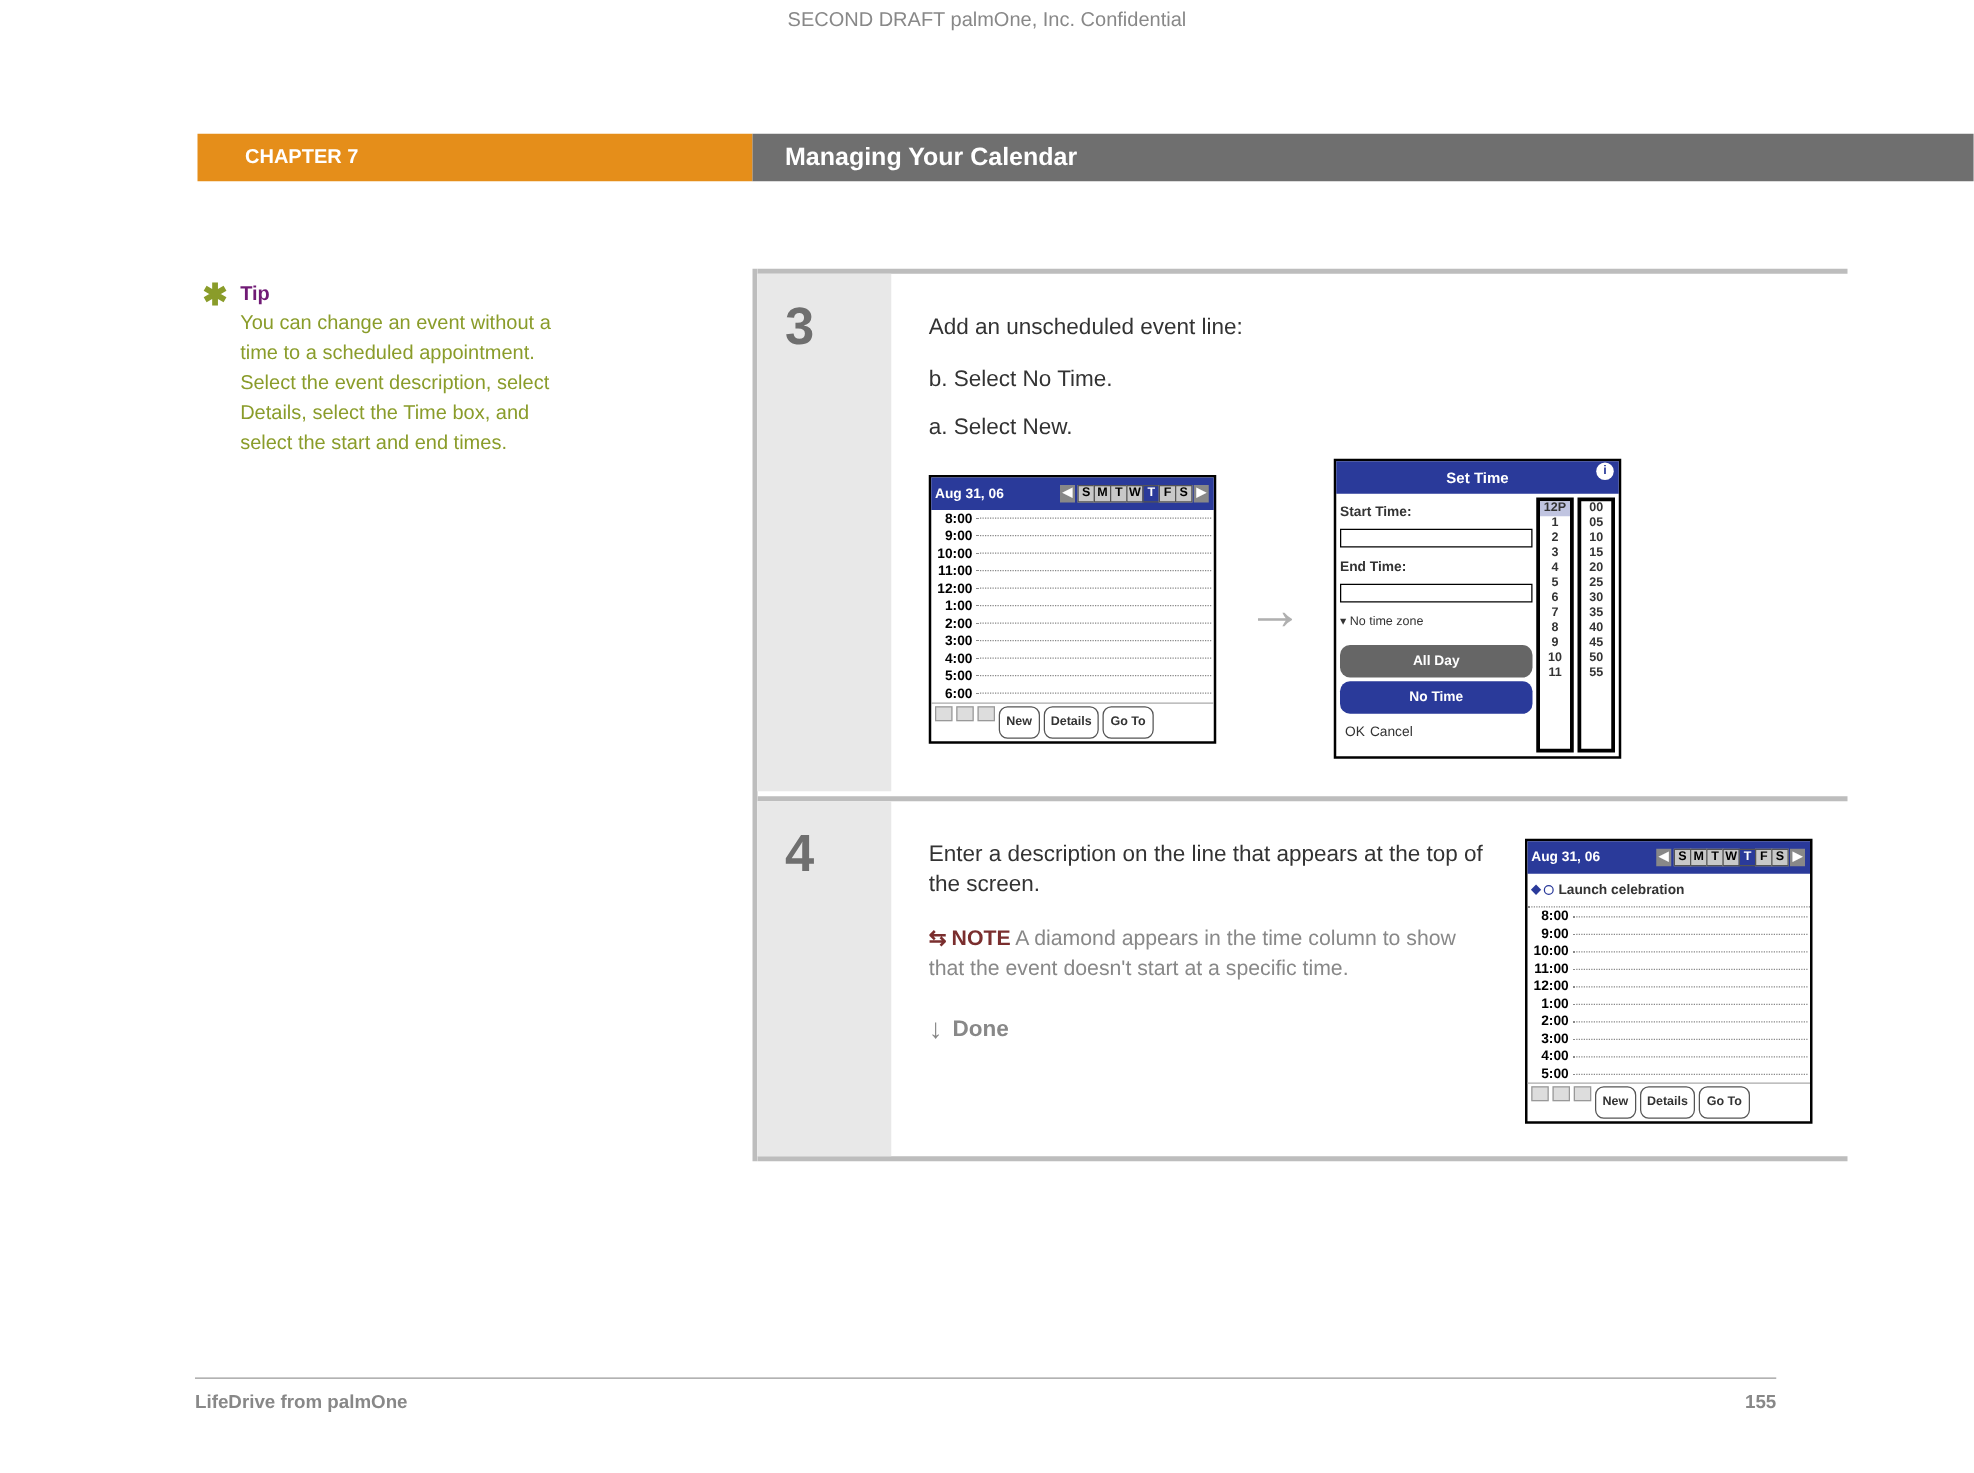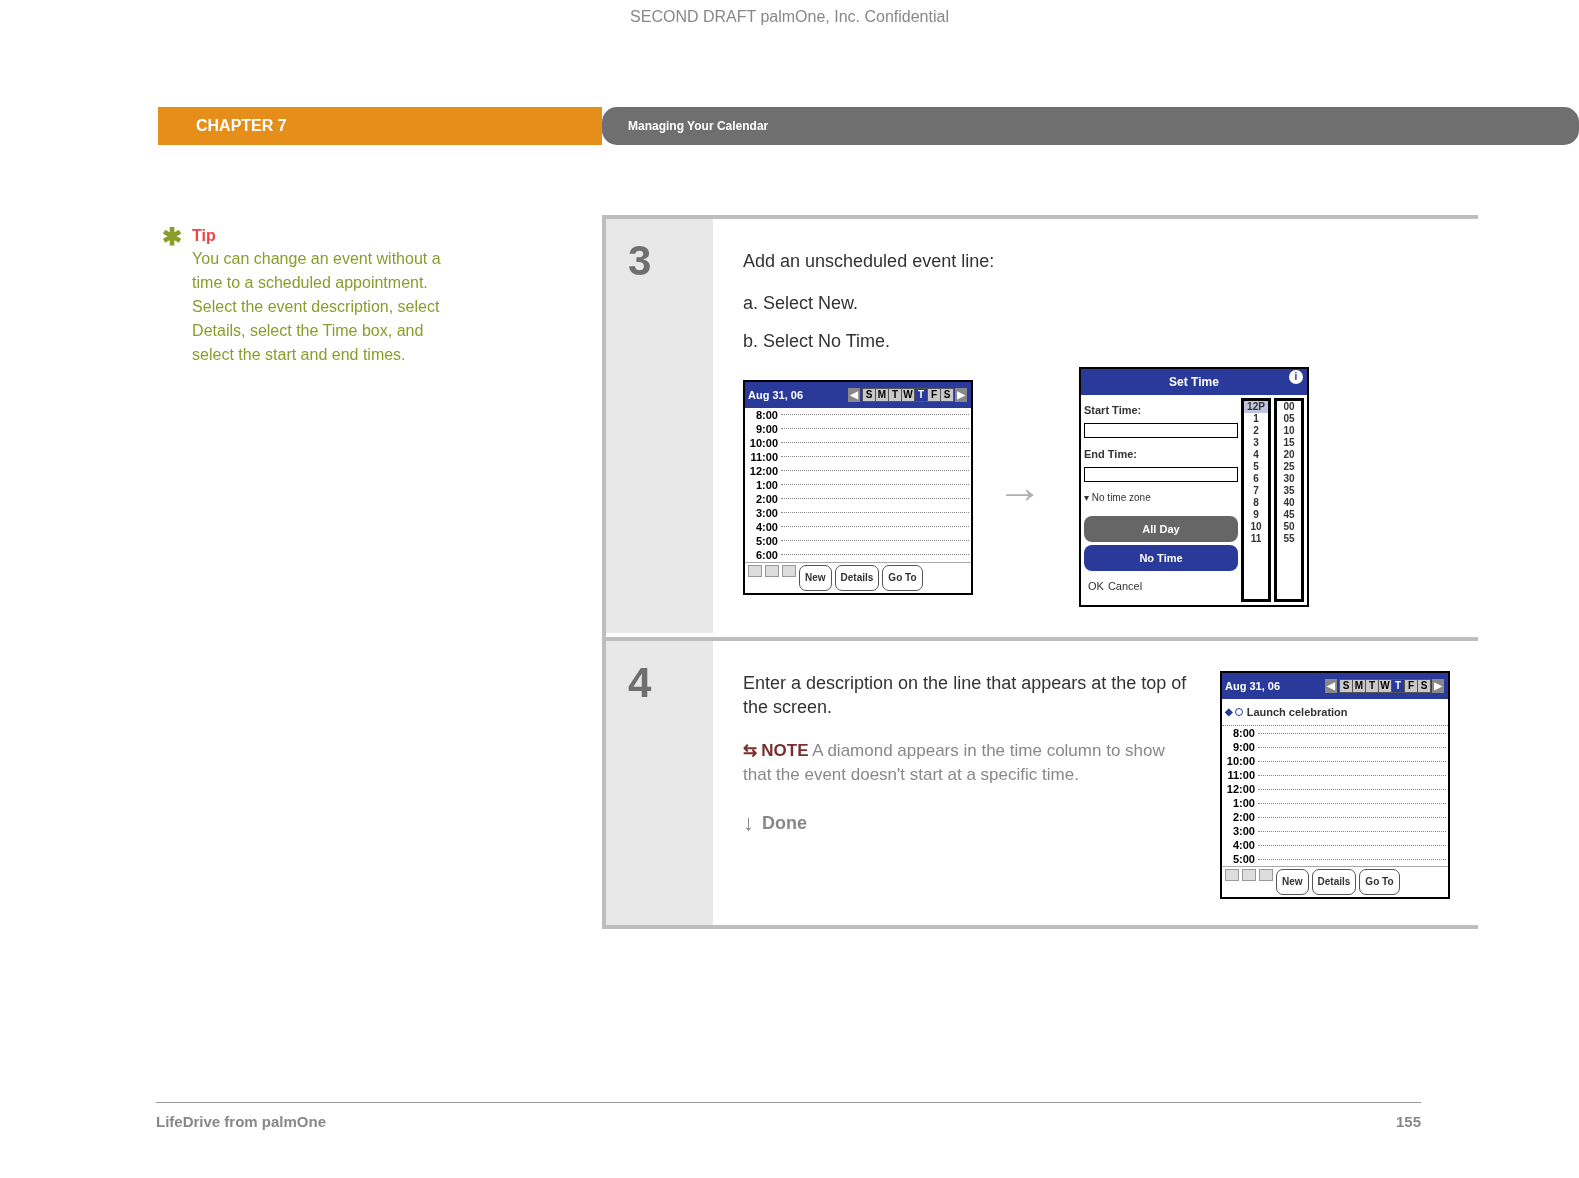--- a/index.html
+++ b/index.html
@@ -5,27 +5,27 @@
   * { box-sizing: border-box; margin: 0; padding: 0; }
   html, body { width: 1579px; height: 1178px; font-family: Arial, Helvetica, sans-serif; background: #fff; color: #333; }
 
   .page { position: relative; width: 1579px; height: 1178px; padding: 0 0 40px 0; }
 
   .confidential { position: absolute; top: 8px; left: 0; right: 0; text-align: center; font-size: 16px; color: #888; }
 
   .header { position: absolute; top: 107px; left: 0; right: 0; height: 38px; display: flex; }
   .header .left-gap { width: 158px; }
   .header .chapter { width: 444px; background: #e58e1a; color: #fff; font-size: 16px; font-weight: bold; display: flex; align-items: center; padding-left: 38px; }
-  .header .title { flex: 1; background: #6f6f6f; color: #fff; font-size: 12px; font-weight: bold; display: flex; align-items: center; padding-left: 26px; border-radius: 15px; }
+  .header .title { flex: 1; background: #6f6f6f; color: #fff; font-size: 20px; font-weight: bold; display: flex; align-items: center; padding-left: 26px; }
 
   .sidebar { position: absolute; top: 227px; left: 162px; width: 300px; }
   .tip-wrap { display: flex; }
   .tip-asterisk { color: #8a9c2a; font-size: 24px; font-weight: bold; line-height: 20px; margin-right: 10px; }
   .tip-content { }
-  .tip-heading { font-size: 16px; font-weight: bold; color: #ef4444; margin-bottom: 2px; }
+  .tip-heading { font-size: 16px; font-weight: bold; color: #701a75; margin-bottom: 2px; }
   .tip-text { font-size: 16px; color: #8a9c2a; line-height: 24px; }
 
   .steps-wrap { position: absolute; top: 215px; left: 602px; width: 876px; border: 4px solid #bdbdbd; border-top: none; border-right: none; border-bottom: none; }
 
   .step { display: flex; background: #fff; border-top: 4px solid #bdbdbd; }
   .step:first-child { border-top: 4px solid #bdbdbd; }
   .step + .step { margin-top: 4px; }
   .step-num-col { width: 107px; background: #e8e8e8; font-size: 42px; font-weight: bold; color: #6f6f6f; padding: 18px 0 0 22px; }
   .step-body { flex: 1; padding: 30px 28px 26px 30px; font-size: 18px; color: #333; line-height: 24px; }
 
@@ -58,21 +58,21 @@
   .palm .timerow .time { width: 34px; text-align: right; padding-right: 3px; }
   .palm .timerow .dots { flex: 1; border-bottom: 1px dotted #888; height: 1px; }
   .palm .bottombar { border-top: 1px solid #aaa; padding: 2px 3px; display: flex; align-items: flex-start; gap: 3px; font-size: 10px; }
   .palm .btn { border: 1px solid #555; border-radius: 7px; padding: 0 5px; font-size: 10px; font-weight: bold; background: #fff; }
   .palm .icon-slot { width: 14px; height: 12px; background: #ddd; border: 1px solid #999; }
 
   .palm.dayview { width: 230px; }
   .palm.dayview2 { width: 230px; }
 
   
-  .settime { width: 230px; border: 2px solid #000; background:#fff; font-family: Verdana, Geneva, sans-serif; font-size:11px;margin-left:12px; }
+  .settime { width: 230px; border: 2px solid #000; background:#fff; font-family: Verdana, Geneva, sans-serif; font-size:11px; }
   .settime .titlebar { background:#2a3a9a; color:#fff; font-weight:bold; text-align:center; padding:1px 3px; position:relative; font-size:12px; }
   .settime .titlebar .info { position:absolute; right:4px; top:1px; width:14px; height:14px; border-radius:50%; background:#fff; color:#2a3a9a; font-weight:bold; font-size:10px; display:flex; align-items:center; justify-content:center; }
   .settime .body { display:flex; padding:3px; gap:3px; }
   .settime .left { flex:1; }
   .settime .left .lbl { font-weight:bold; font-size:11px; margin-bottom:1px; }
   .settime .left .field { border:1px solid #000; background:#fff; height:15px; margin-bottom:4px; }
   .settime .left .tz { font-size:10px; margin:2px 0 6px 0; }
   .settime .left .bigbtn { background:#2a3a9a; color:#fff; font-weight:bold; font-size:11px; text-align:center; border-radius:8px; padding:1px 4px; margin-bottom:3px; }
   .settime .left .bigbtn.grey { background:#666; }
   .settime .colnums { border:3px solid #000000; width:30px; text-align:center; font-weight:bold; font-size:10px; line-height:12px; }
@@ -111,22 +111,22 @@
       </div>
     </div>
   </div>
 
   <div class="steps-wrap">
 
     <div class="step step3">
       <div class="step-num-col">3</div>
       <div class="step-body">
         <div class="intro">Add an unscheduled event line:</div>
+        <div class="sub">b.  Select No Time.</div>
         <div class="sub">a.  Select New.</div>
-        <div class="sub">b.  Select No Time.</div>
 
         <div class="screens">
 
           <div class="palm dayview">
             <div class="titlebar dayheader">
               <span class="date">Aug 31, 06</span>
               <span style="display:flex;align-items:center;">
                 <span class="nav">◀</span>
                 <span class="days">
                   <span class="day">S</span>

